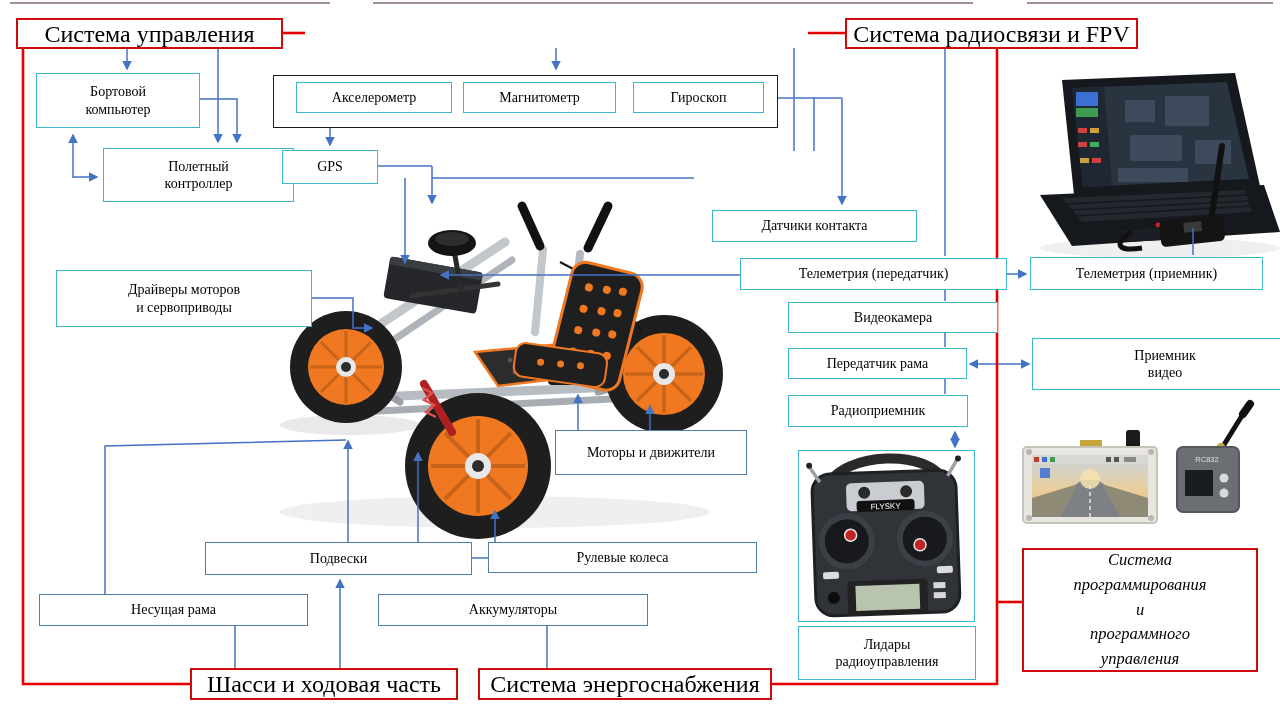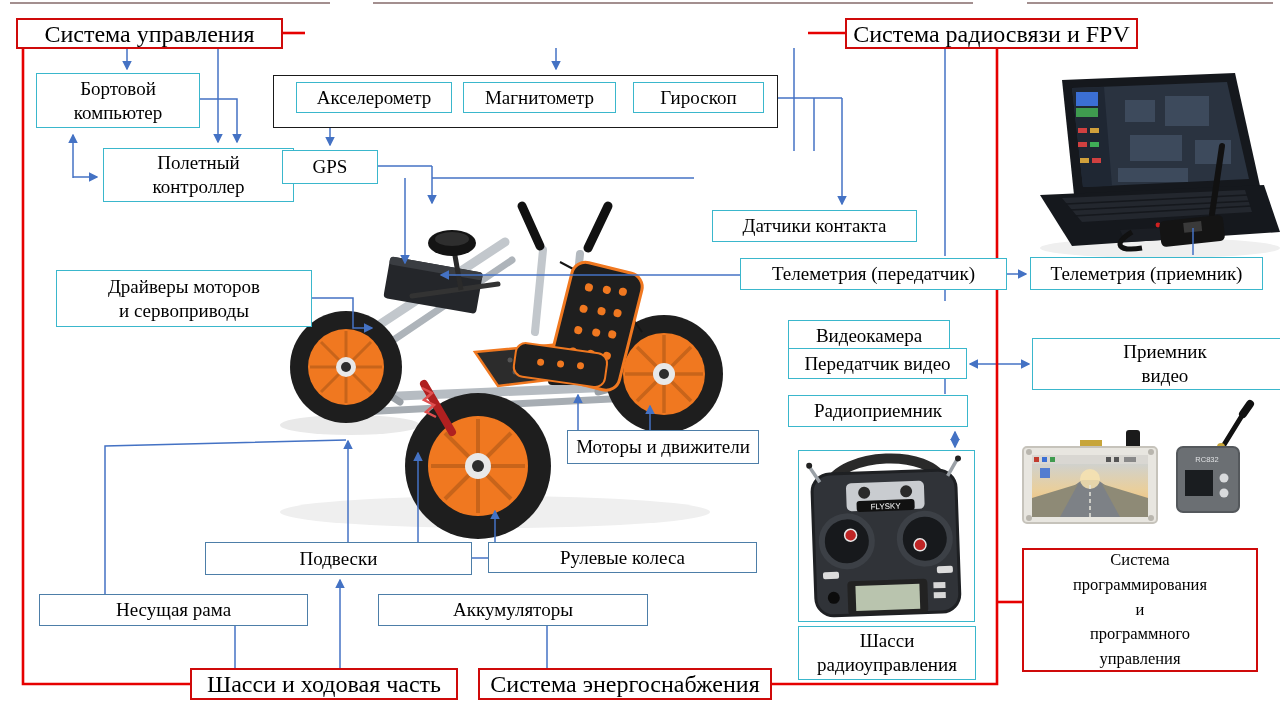--- a/index.html
+++ b/index.html
@@ -4,28 +4,28 @@
 <style>
   html,body{margin:0;padding:0;background:#fff;}
   .stage{
     position:relative;width:1280px;height:720px;background:#ffffff;overflow:hidden;
     font-family:"Liberation Serif","DejaVu Serif",serif;color:#000;
   }
   .layer{position:absolute;left:0;top:0;width:1280px;height:720px;}
   .box{
     position:absolute;box-sizing:border-box;background:#fff;
     display:flex;align-items:center;justify-content:center;text-align:center;
-    white-space:pre-line;font-size:19px;line-height:1.25;z-index:3;
+    white-space:pre-line;font-size:14px;line-height:1.25;z-index:3;
   }
   .red{border:2px solid #cf0a0a;font-size:24px;}
   .cyan{border:1.6px solid #3ab7cc;}
   .steel{border:1.6px solid #4d7ea8;}
   .black-frame{border:1.6px solid #1a1a1a;background:#fff;z-index:2;}
   .photo-frame{background:transparent;}
-  .tall{line-height:1.5;}
+  .tall{line-height:1.5;font-style:italic;}
 </style>
 </head>
 <body>
 
 <div class="stage">
 
   <svg class="layer" viewBox="0 0 1280 720">
     <defs>
       <marker id="arr" viewBox="0 0 10 10" refX="8.5" refY="5" markerWidth="6.5" markerHeight="6.5" orient="auto-start-reverse">
         <path d="M0,0 L10,5 L0,10 z" fill="#4472c4"></path>
@@ -310,29 +310,29 @@
   <div class="box cyan" style="left:463px; top:82px;  width:153px; height:31px">Магнитометр</div>
   <div class="box cyan" style="left:633px; top:82px;  width:131px; height:31px">Гироскоп</div>
   <div class="box cyan" style="left:103px; top:148px; width:191px; height:54px">Полетный
 контроллер</div>
   <div class="box cyan" style="left:282px; top:150px; width:96px;  height:34px">GPS</div>
   <div class="box cyan" style="left:712px; top:210px; width:205px; height:32px">Датчики контакта</div>
   <div class="box cyan" style="left:740px; top:258px; width:267px; height:32px">Телеметрия (передатчик)</div>
   <div class="box cyan" style="left:1030px;top:257px; width:233px; height:33px">Телеметрия (приемник)</div>
   <div class="box cyan" style="left:56px;  top:270px; width:256px; height:57px">Драйверы моторов
 и сервоприводы</div>
-  <div class="box cyan" style="left:788px; top:320px; width:162px; height:31px">Видеокамера</div>
-  <div class="box cyan" style="left:788px; top:348px; width:179px; height:31px">Передатчик видео</div>
+  <div class="box cyan" style="left:788px; top:302px; width:210px; height:31px">Видеокамера</div>
+  <div class="box cyan" style="left:788px; top:348px; width:179px; height:31px">Передатчик рама</div>
   <div class="box cyan" style="left:1032px;top:338px; width:266px; height:52px">Приемник
 видео</div>
   <div class="box cyan" style="left:788px; top:395px; width:180px; height:32px">Радиоприемник</div>
-  <div class="box steel" style="left:567px; top:430px; width:192px; height:34px">Моторы и движители</div>
+  <div class="box steel" style="left:555px; top:430px; width:192px; height:45px">Моторы и движители</div>
 
   <div class="box cyan photo-frame" style="left:798px; top:450px; width:177px; height:172px"></div>
-  <div class="box cyan" style="left:798px; top:626px; width:178px; height:54px">Шасси
+  <div class="box cyan" style="left:798px; top:626px; width:178px; height:54px">Лидары
 радиоуправления</div>
 
   <div class="box steel" style="left:205px; top:542px; width:267px; height:33px">Подвески</div>
   <div class="box steel" style="left:488px; top:542px; width:269px; height:31px">Рулевые колеса</div>
   <div class="box steel" style="left:39px;  top:594px; width:269px; height:32px">Несущая рама</div>
   <div class="box steel" style="left:378px; top:594px; width:270px; height:32px">Аккумуляторы</div>
 
   <div class="box red" style="left:190px; top:668px; width:268px; height:32px">Шасси и ходовая часть</div>
   <div class="box red" style="left:478px; top:668px; width:294px; height:32px">Система энергоснабжения</div>
   <div class="box red tall" style="left:1022px;top:548px;width:236px; height:124px;font-size:16.5px">Система

